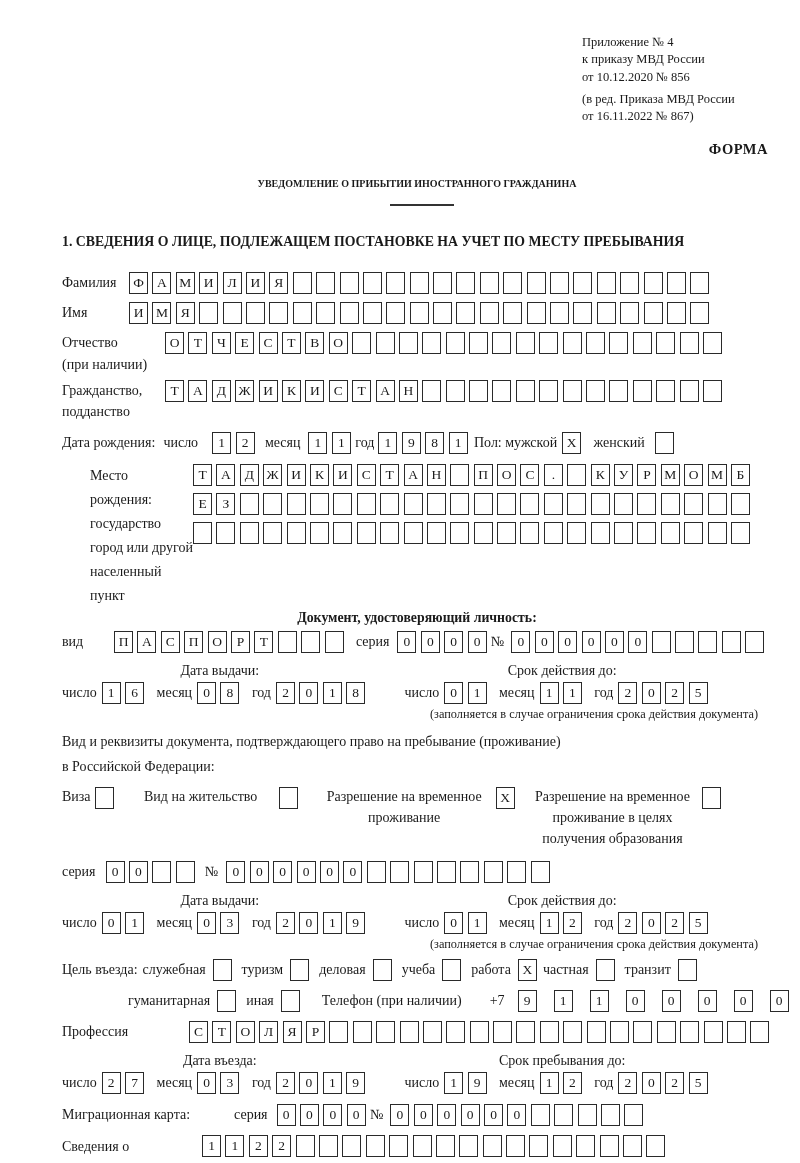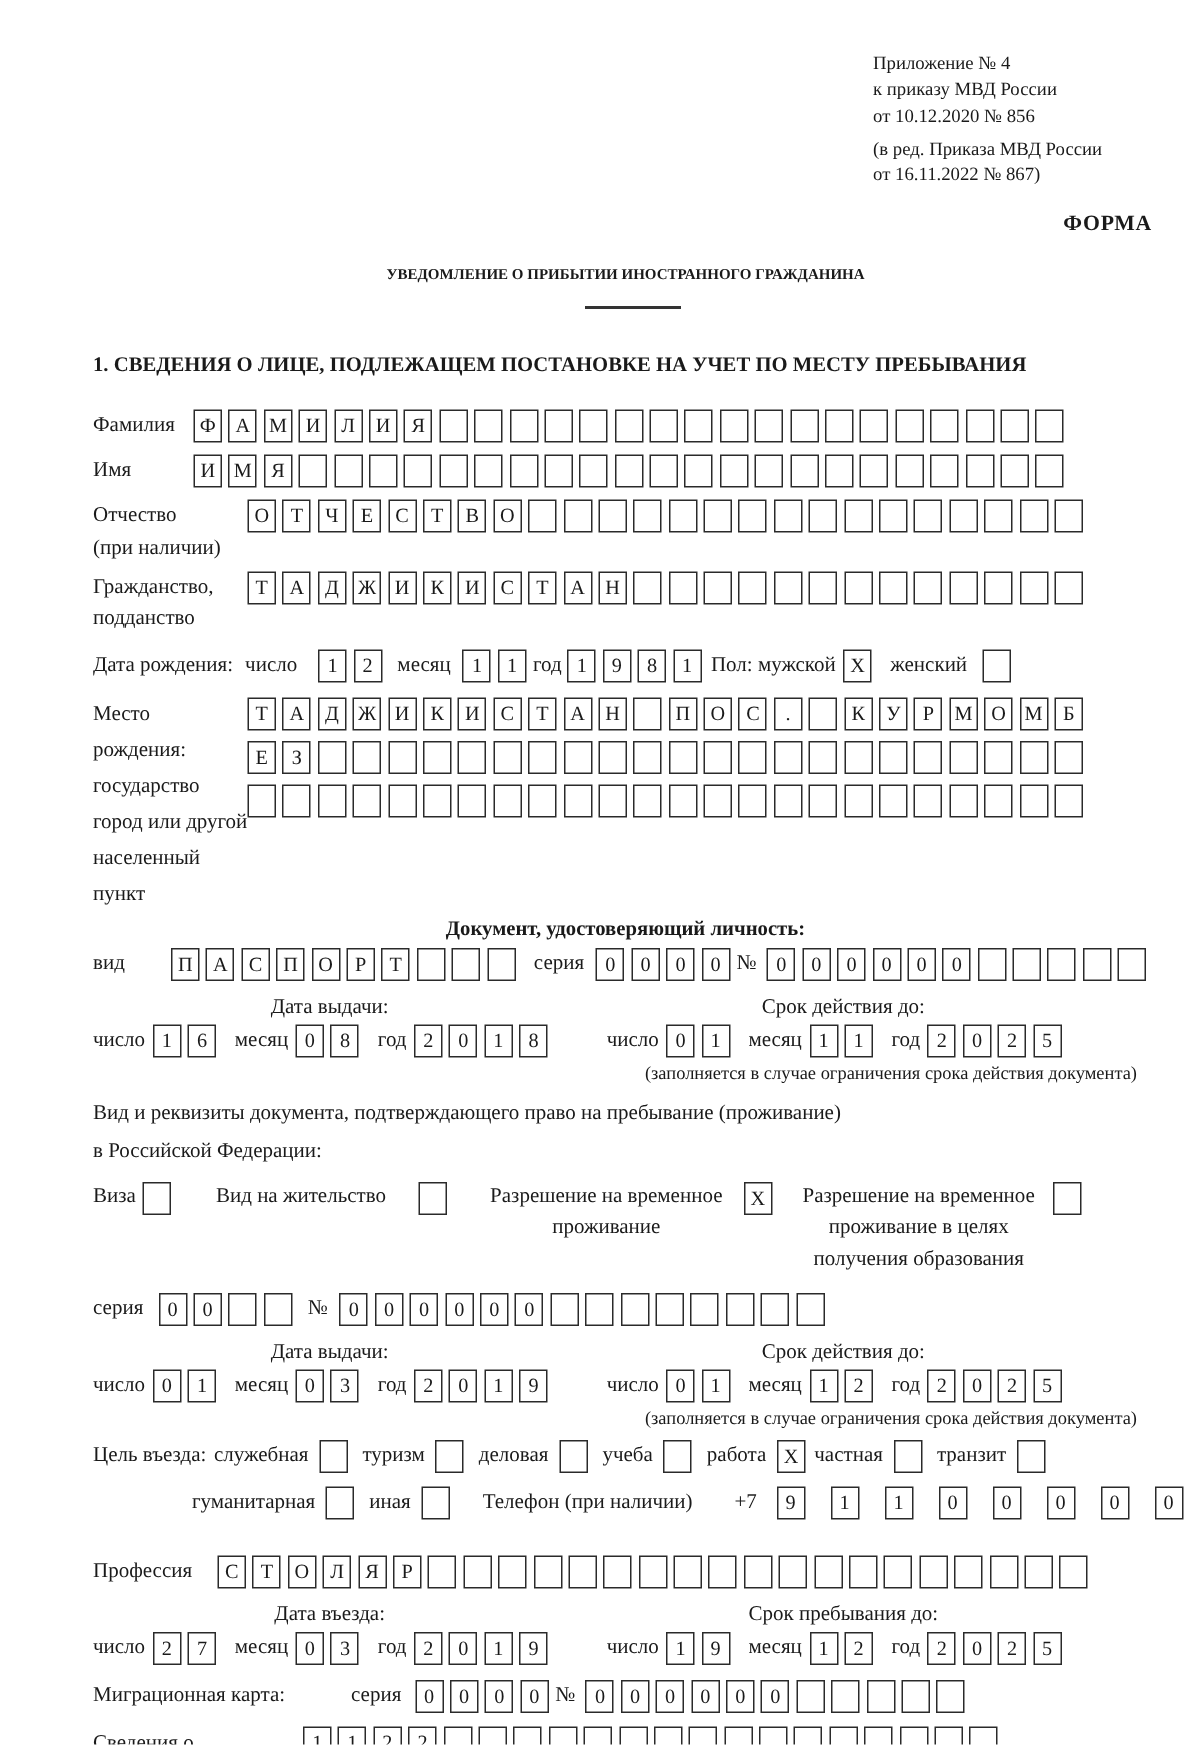--- a/index.html
+++ b/index.html
@@ -223,21 +223,21 @@
         <span class="cell">9</span>
         <span class="cell">8</span>
         <span class="cell">1</span>
       </span>
     <span class="lbl" style="margin-left:2px;margin-right:5px;">Пол: мужской</span>
     <span class="cell">X</span>
     <span class="lbl" style="margin-left:8px;margin-right:10px;">женский</span>
     <span class="cell"></span>
   </div>
 
-  <div class="multirow" style="margin-top:10px;">
+  <div class="multirow" style="margin-top:10px;margin-left:28px;">
     <div class="lblcol" style="width:103px; line-height:1.72;">
       <div>Место рождения:</div>
       <div>государство</div>
       <div>город или другой</div>
       <div>населенный пункт</div>
     </div>
     <div class="stack">
       <div class="cells">
           <span class="cell">Т</span>
           <span class="cell">А</span>
@@ -539,21 +539,21 @@
         <span class="cell">1</span>
         <span class="cell">1</span>
         <span class="cell">0</span>
         <span class="cell">0</span>
         <span class="cell">0</span>
         <span class="cell">0</span>
         <span class="cell">0</span>
       </span>
   </div>
 
-  <div class="row" style="margin-top:24px;">
+  <div class="row" style="margin-top:9px;gap:44px;">
     <span class="lbl" style="width:83px;">Профессия</span>
     <span class="cells">
         <span class="cell">С</span>
         <span class="cell">Т</span>
         <span class="cell">О</span>
         <span class="cell">Л</span>
         <span class="cell">Я</span>
         <span class="cell">Р</span>
         <span class="cell"></span>
         <span class="cell"></span>

